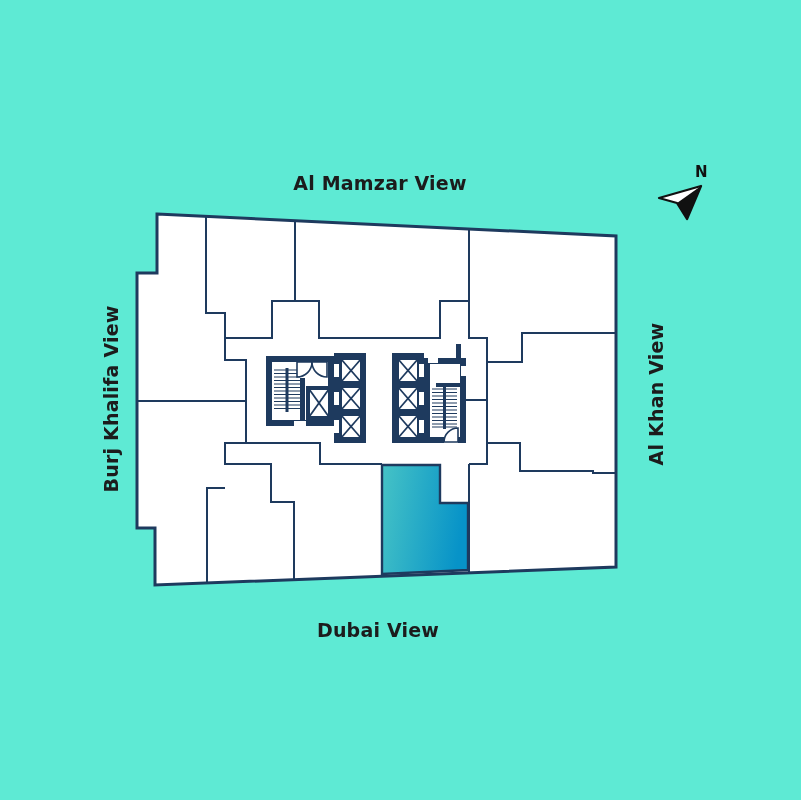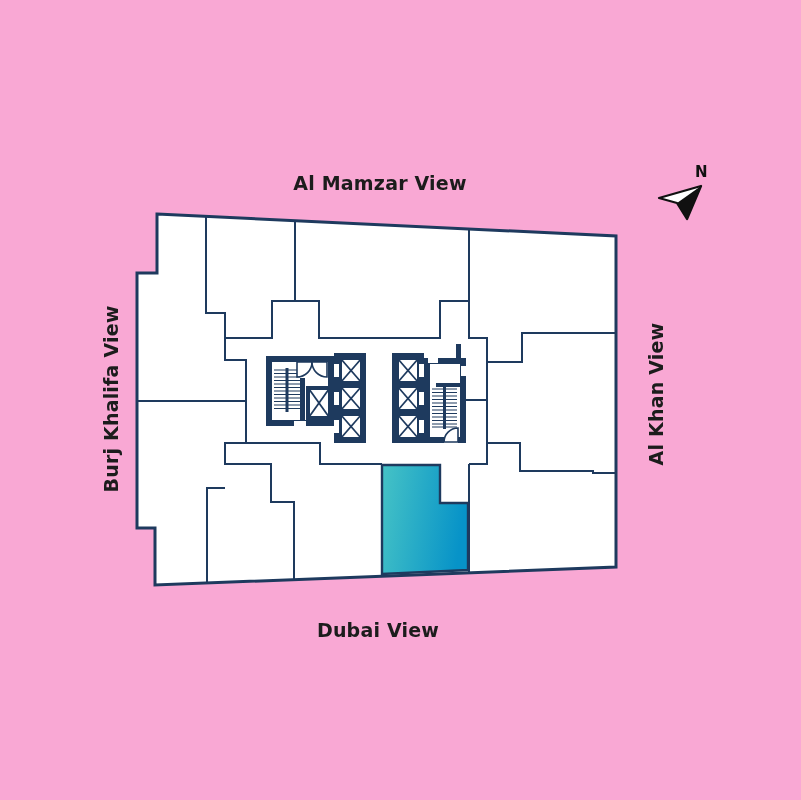--- a/index.html
+++ b/index.html
@@ -1,16 +1,16 @@
 <!DOCTYPE html>
 <html><head>
 <meta charset="utf-8">
 <style>
   html,body{margin:0;padding:0;background:#ffffff;}
-  .stage{position:relative;width:801px;height:800px;background:#f9a8d4;overflow:hidden;
+  .stage{position:relative;width:801px;height:800px;background:#5eead4;overflow:hidden;
          font-family:"DejaVu Sans","Liberation Sans",sans-serif;}
   svg{position:absolute;left:0;top:0;}
   .view-label{font-family:"DejaVu Sans","Liberation Sans",sans-serif;
               font-weight:700;font-size:19px;fill:#1c1c1c;letter-spacing:.2px;}
   .compass-label{font-family:"DejaVu Sans","Liberation Sans",sans-serif;
                  font-weight:700;font-size:15px;fill:#111;}
   .wall-thin{stroke:#1e3a5e;stroke-width:2.2;fill:none;shape-rendering:crispEdges;}
   .wall-outer{stroke:#1e3a5e;stroke-width:3;fill:#ffffff;stroke-linejoin:miter;}
   .core-solid{fill:#1e3a5e;}
   .core-white{fill:#ffffff;}

